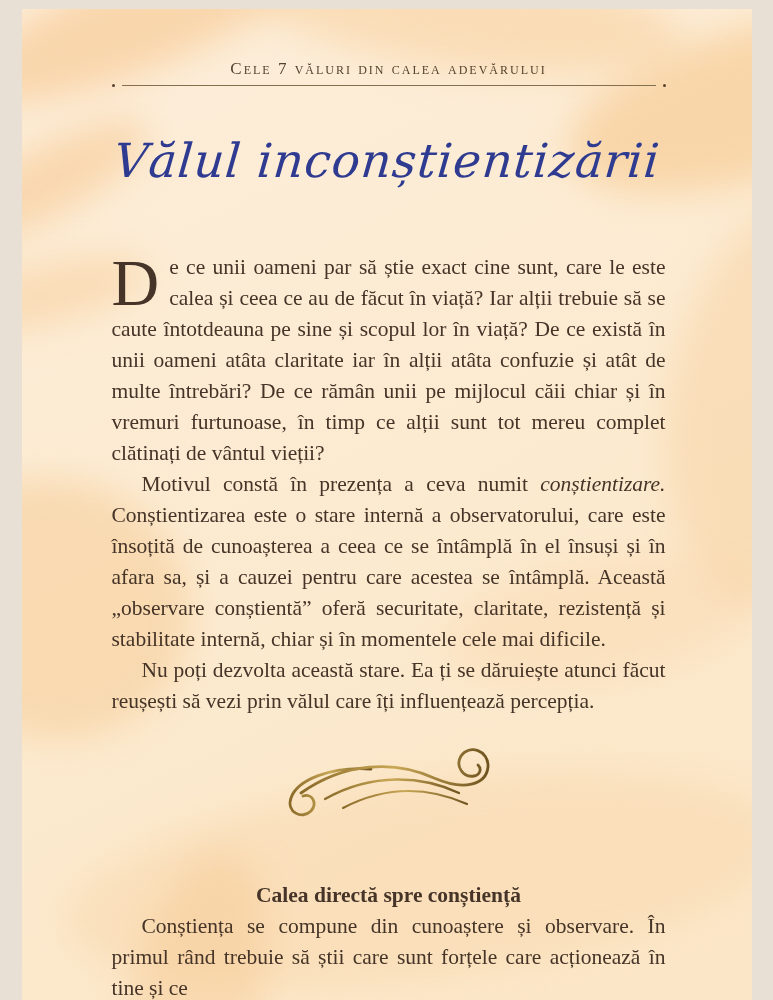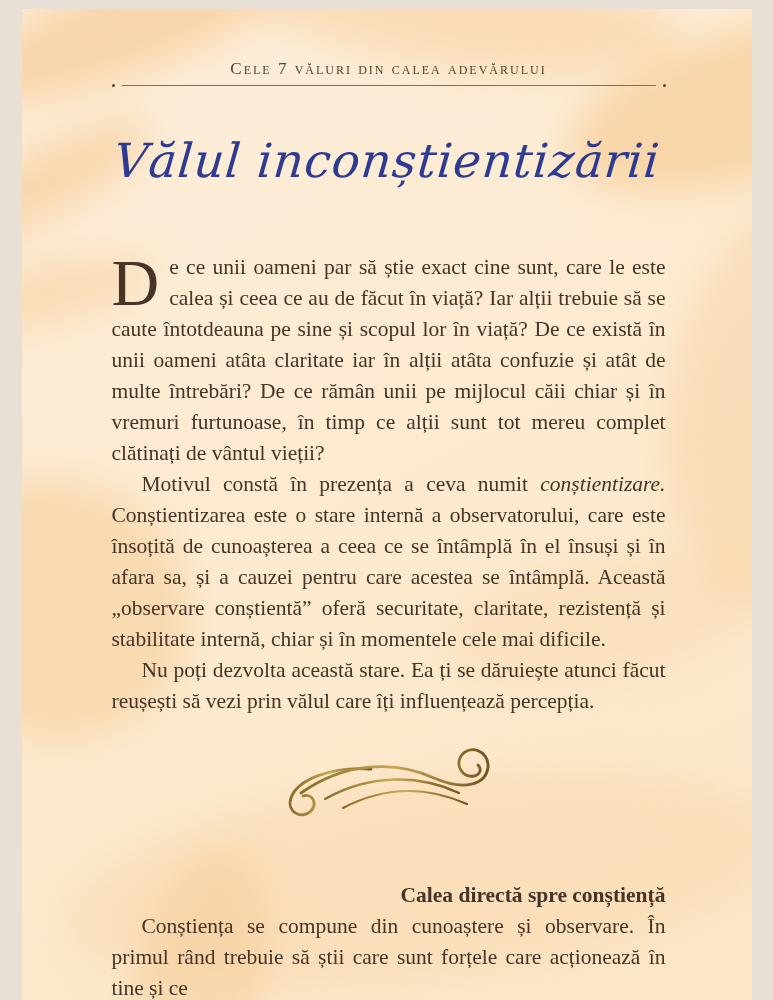--- a/index.html
+++ b/index.html
@@ -60,21 +60,21 @@
   em.term { }
 
   .ornament-wrap { text-align:center; margin-top:16px; text-indent:0; }
 
   .subheading {
     margin:52px 0 0 0;
     font-size:21.5px;
     line-height:31px;
     font-weight:bold;
     color:#453427;
-    text-align:right;
+    text-align:center;
   }
 
   .page-footer {
     position:absolute; bottom:44px; left:0; right:0; z-index:2;
     text-align:center;
     font-size:19px;
     color:#55422e;
   }
 </style>
 </head>

